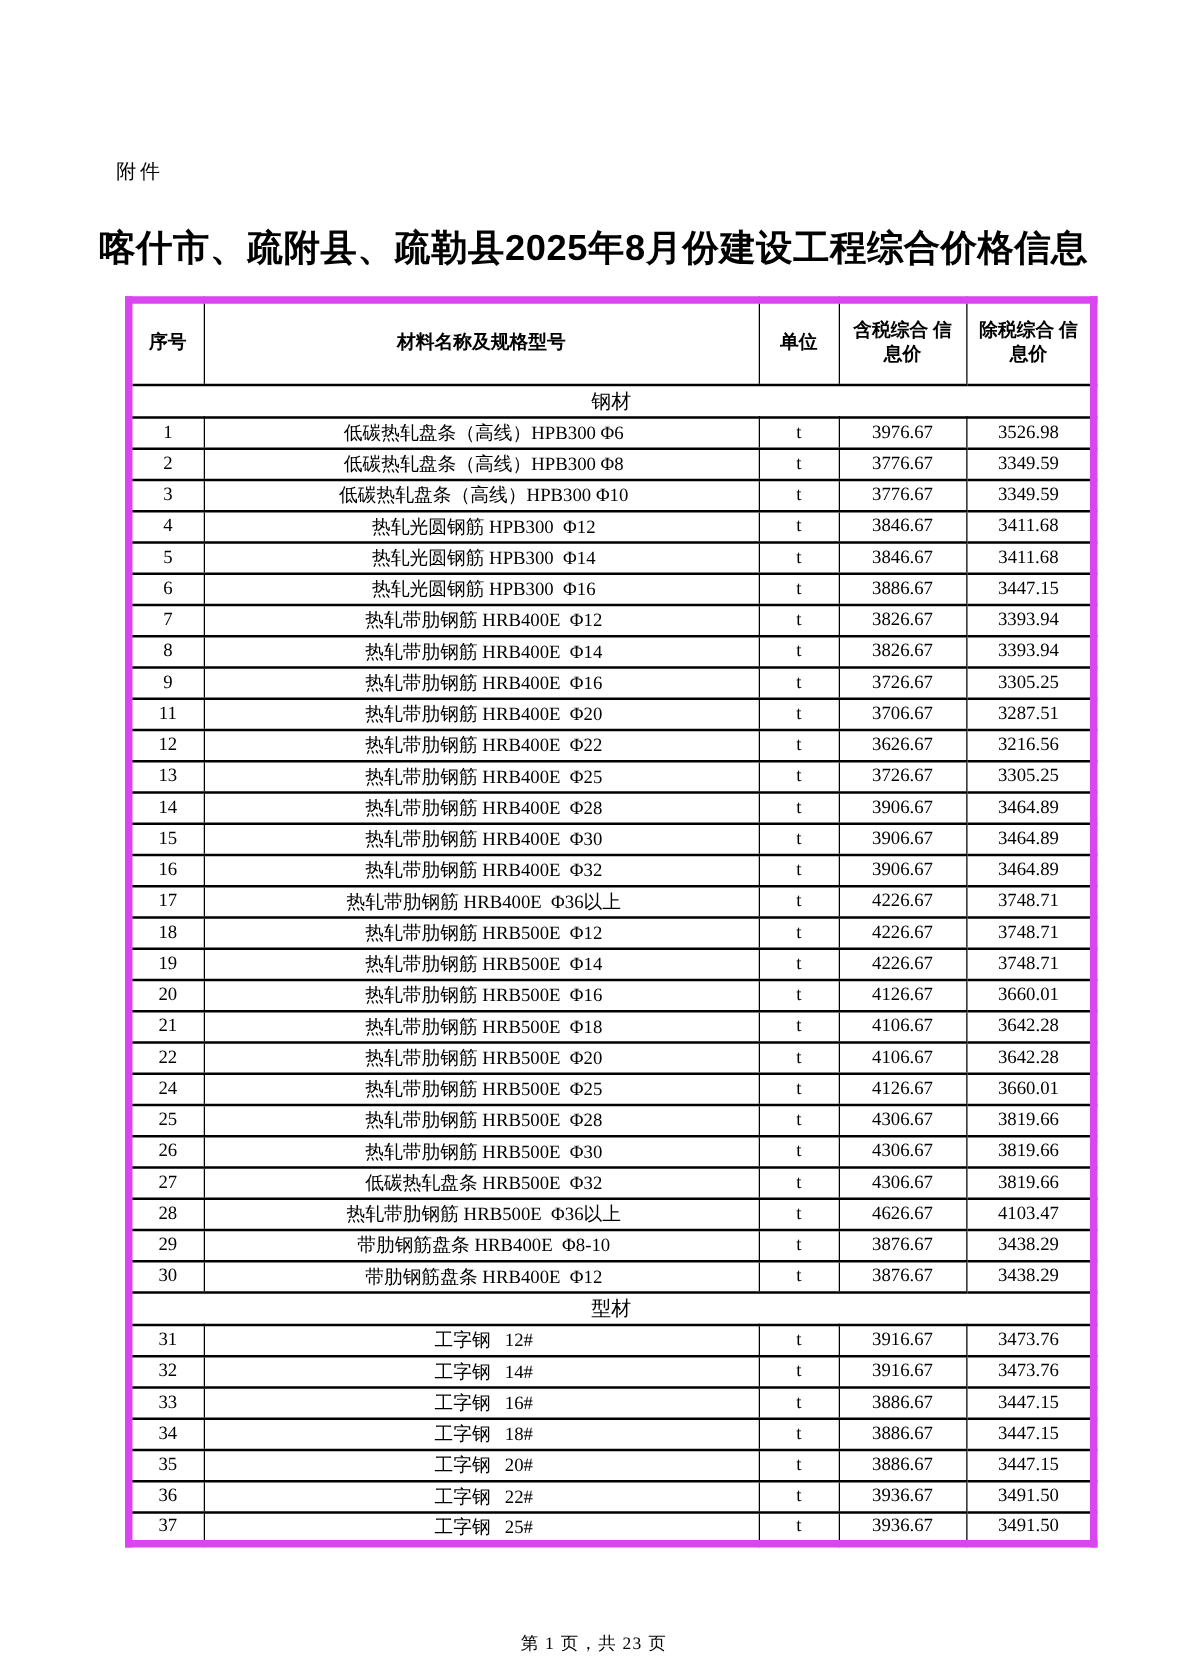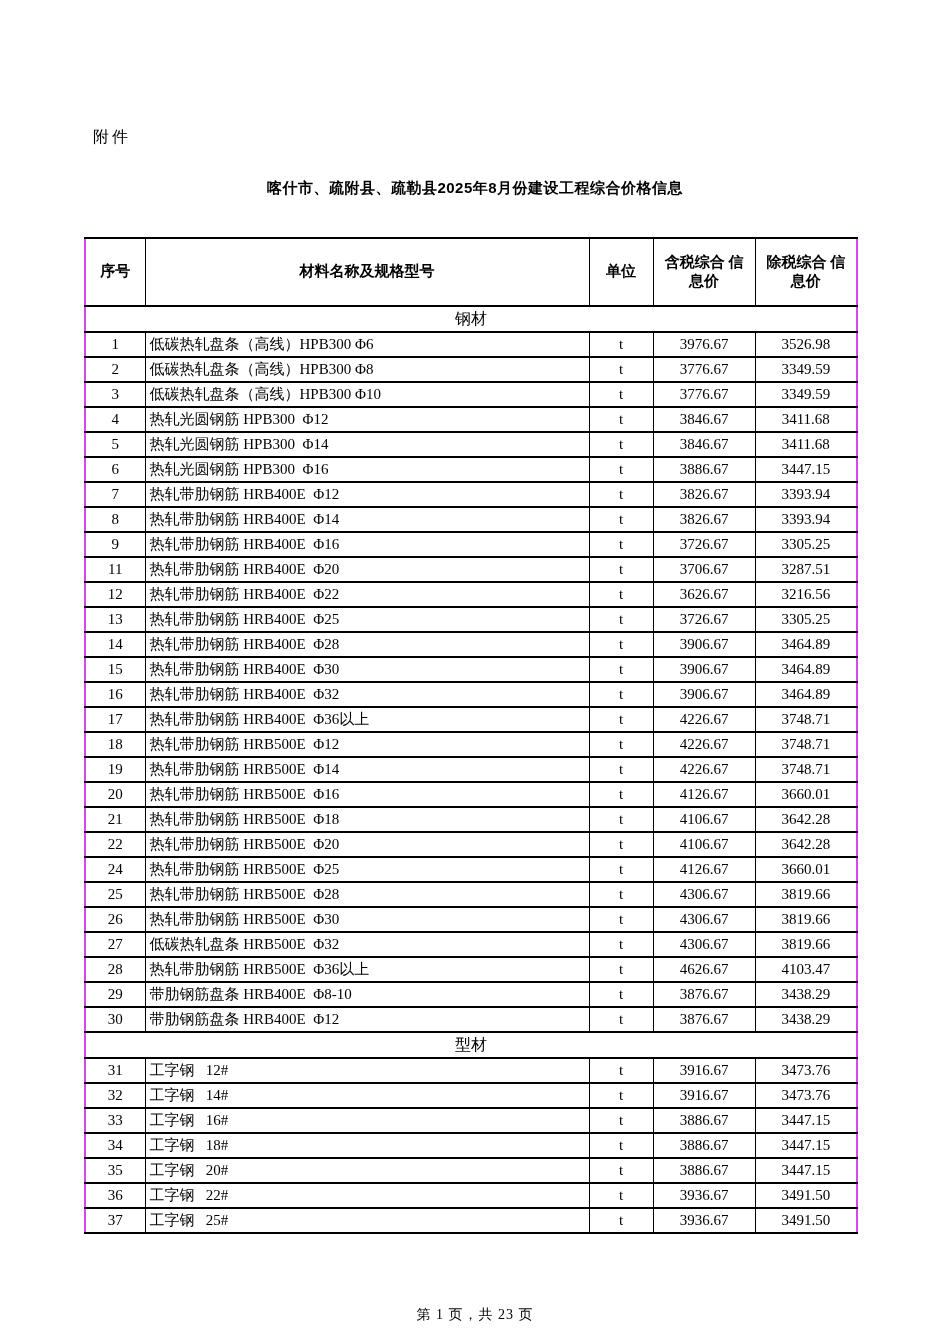--- a/index.html
+++ b/index.html
@@ -22,30 +22,30 @@
     font-size: 16px;
     letter-spacing: 3px;
   }
   .doc-title {
     position: absolute;
     left: 0; right: 0; top: 137px;
     margin: 0;
     text-align: center;
     font-family: "Liberation Sans", "DejaVu Sans", sans-serif;
     font-weight: bold;
-    font-size: 15px;
+    font-size: 29px;
     letter-spacing: 0.5px;
   }
   table.price-table {
     position: absolute;
-    left: 84px; top: 195px;
+    left: 100px; top: 195px;
     width: 772px;
     border-collapse: collapse;
     table-layout: fixed;
-    border: 2px solid #d946ef;
+    border: 6px solid #d946ef;
   }
   .price-table th, .price-table td {
     border: 1px solid #000;
     border-top: 2px solid #000;
     border-bottom: 2px solid #000;
     padding: 0;
     overflow: hidden;
   }
   .price-table thead tr { height: 68px; }
   .price-table th {
@@ -62,21 +62,21 @@
     font-size: 16px;
     vertical-align: middle;
   }
   tr.data-row { height: 25px; }
   tr.data-row td {
     vertical-align: middle;
     font-size: 15px;
   }
   td.c-no { text-align: center; font-size: 15px; }
   td.c-name {
-    text-align: left;
+    text-align: center;
     padding-left: 4px;
     font-size: 15.5px;
     white-space: pre;
   }
   td.c-unit { text-align: center; font-size: 14px; }
   td.c-price { text-align: center; font-size: 15px; }
   .page-footer {
     position: absolute;
     left: 0; right: 0; top: 1264px;
     text-align: center;

